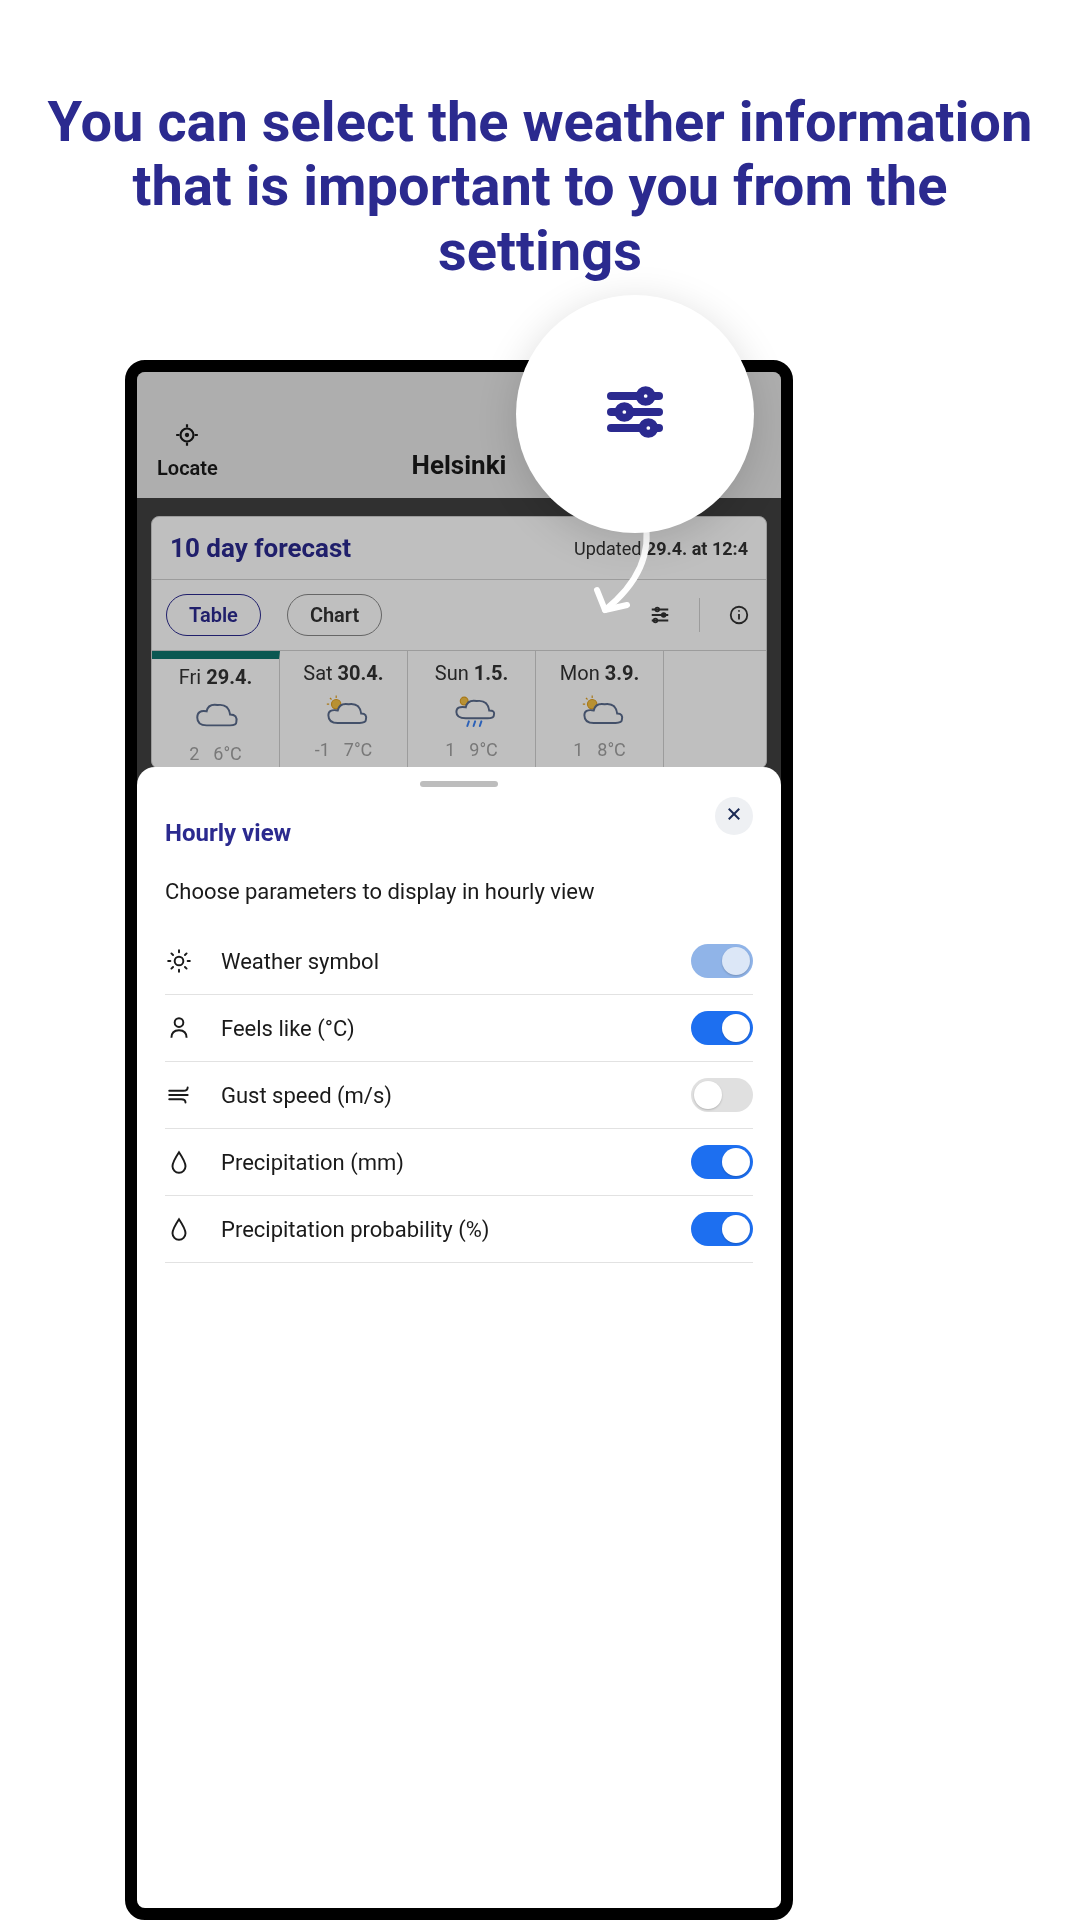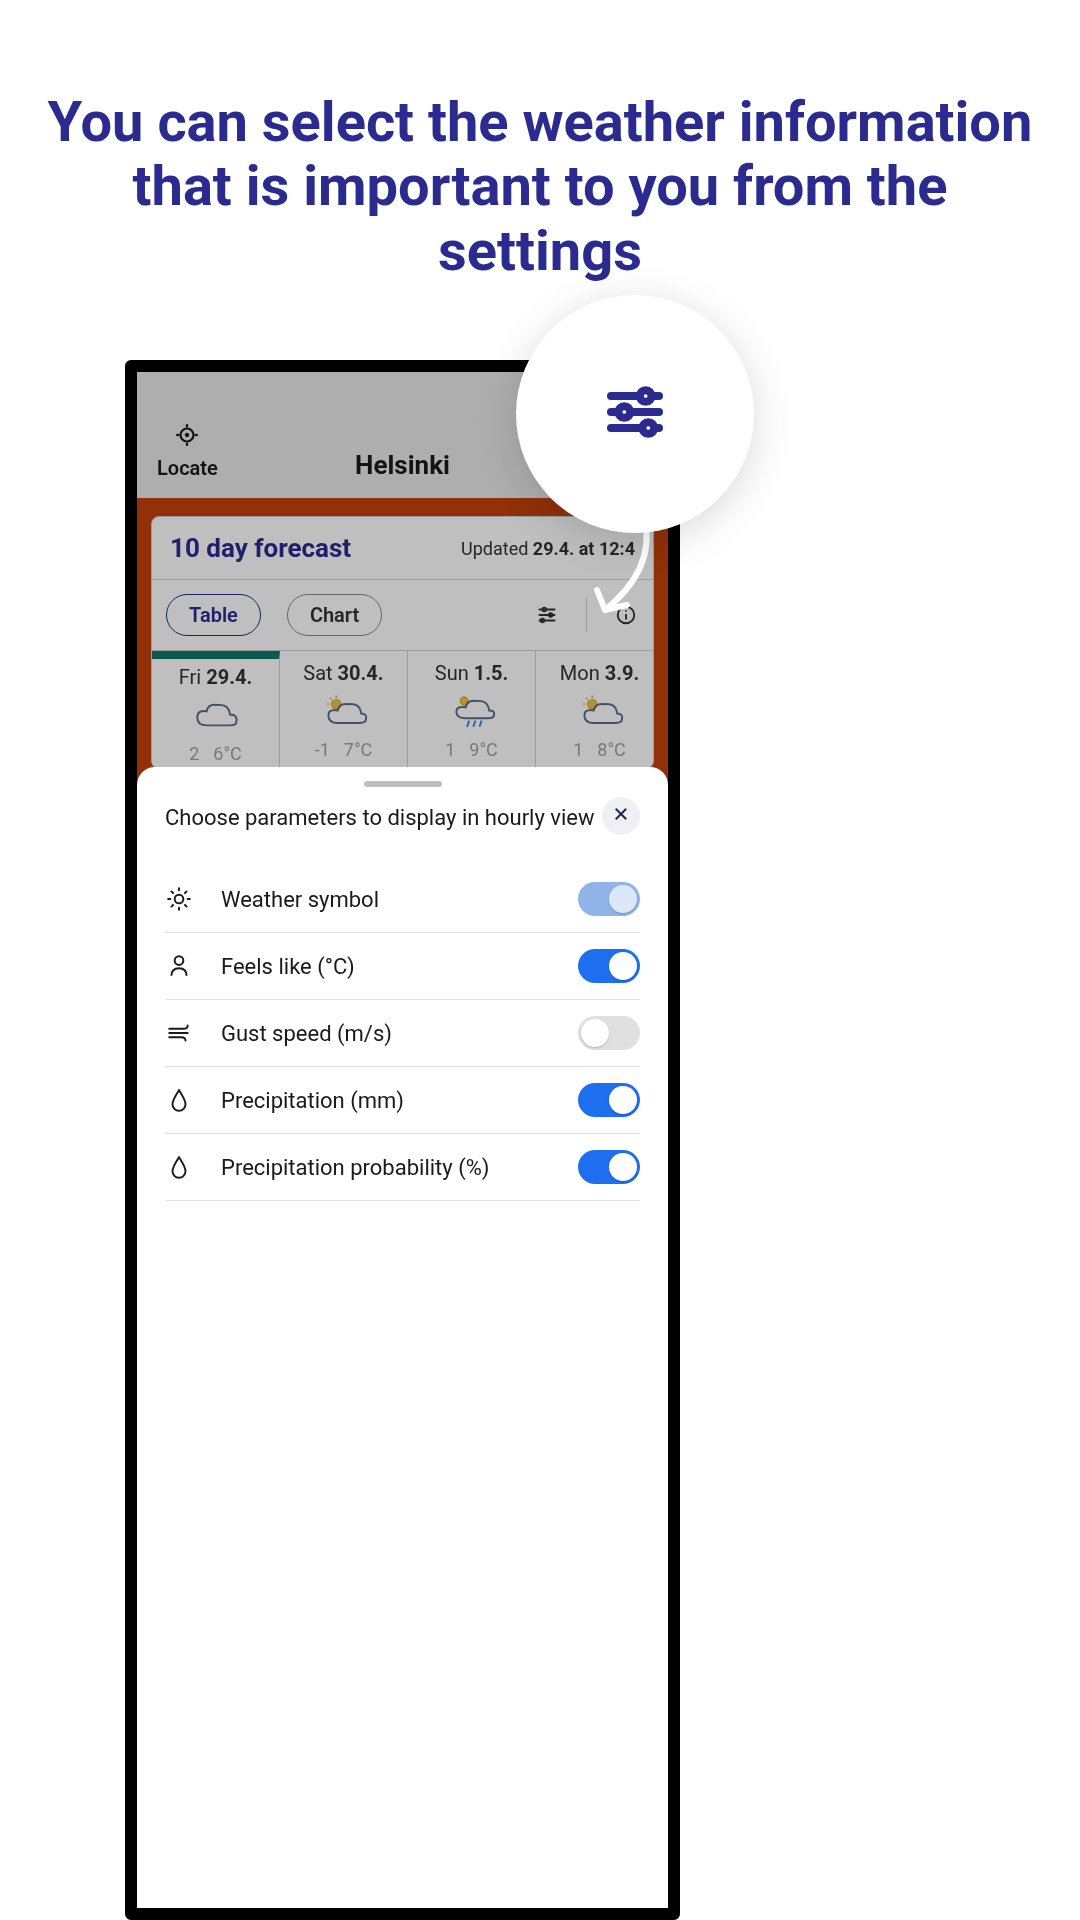--- a/index.html
+++ b/index.html
@@ -20,25 +20,25 @@
   font-size: 56px;
   font-weight: 700;
   color: #2b2a8f;
   line-height: 1.15;
   padding: 0 28px;
 }
 .phone-frame {
   position: absolute;
   top: 360px;
   left: 125px;
-  width: 555px;
+  width: 668px;
   height: 1560px;
   border: 12px solid #000;
-  border-radius: 6px;
-  background: #c2410c;
+  border-radius: 20px;
+  background: #404040;
   overflow: hidden;
 }
 .phone-content {
   position: relative;
   width: 100%;
   height: 100%;
 }
 .dim-overlay {
   position: absolute;
   inset: 0;
@@ -185,21 +185,21 @@
 .sheet-title {
   font-size: 24px;
   font-weight: 700;
   color: #2b2a8f;
   margin-top: 32px;
   margin-bottom: 32px;
 }
 .sheet-desc {
   font-size: 22px;
   color: #1a1a1a;
-  margin-bottom: 36px;
+  margin-bottom: 24px;
 }
 .param-row {
   display: flex;
   align-items: center;
   gap: 28px;
   padding: 16px 0;
   border-bottom: 1px solid #e2e2e2;
 }
 .param-icon {
   width: 28px; height: 28px;
@@ -388,20 +388,21 @@
     <div class="sheet">
       <div class="sheet-handle"></div>
       <div class="sheet-close">
         <span>
           <svg viewBox="0 0 24 24">
               <line x1="5" y1="5" x2="19" y2="19"></line>
               <line x1="19" y1="5" x2="5" y2="19"></line>
             </svg>
         </span>
       </div>
+      <div class="sheet-title">Hourly view</div>
       <div class="sheet-desc">Choose parameters to display in hourly view</div>
       <div id="params-list">
           <div class="param-row">
             <div class="param-icon">
               <svg viewBox="0 0 24 24">
                 <circle cx="12" cy="12" r="4"></circle>
                 <g stroke-linecap="round">
                   <line x1="12" y1="2" x2="12" y2="4"></line>
                   <line x1="12" y1="20" x2="12" y2="22"></line>
                   <line x1="2" y1="12" x2="4" y2="12"></line>

